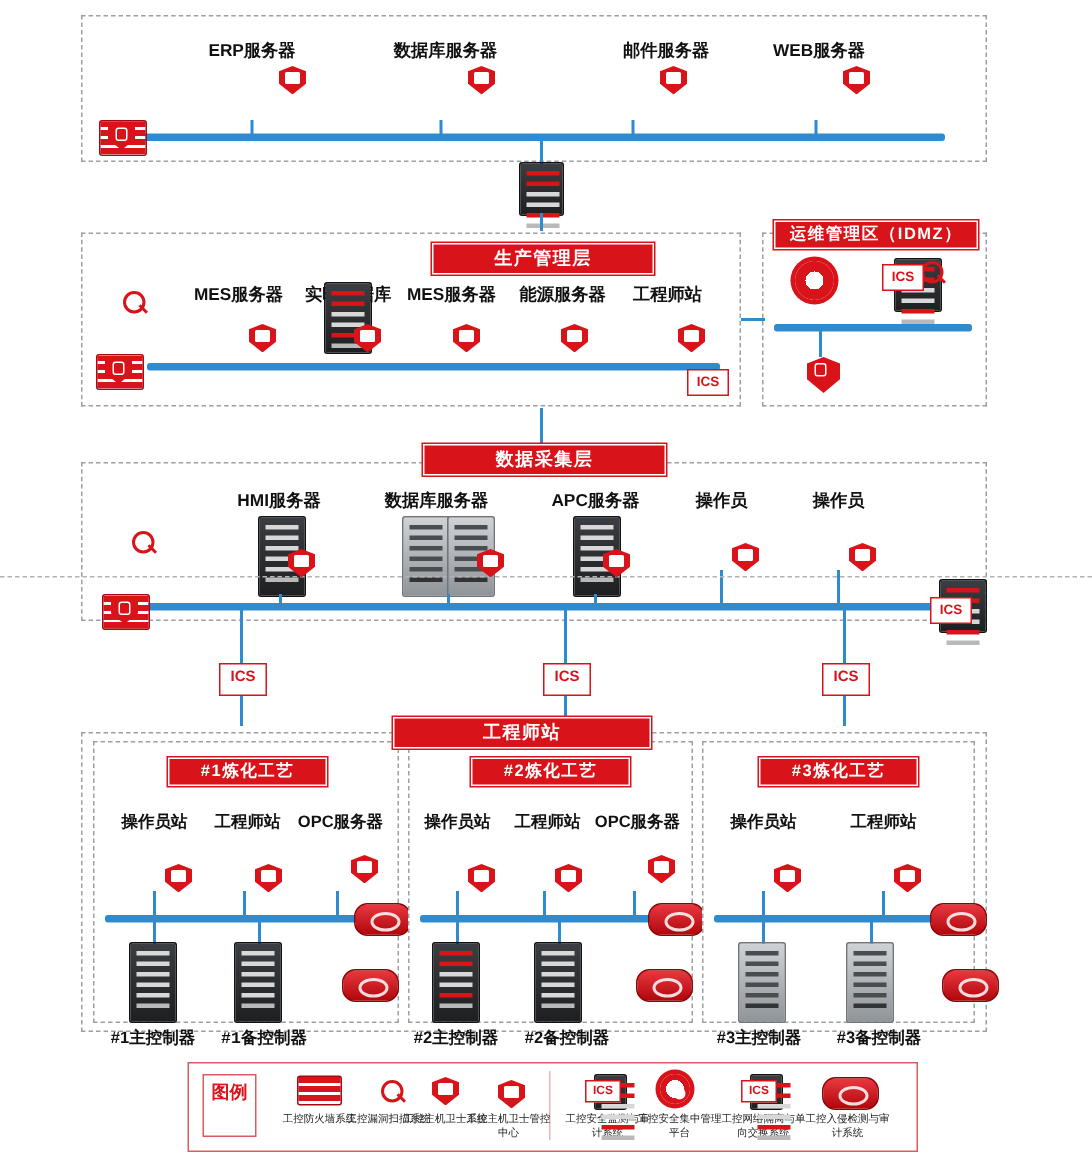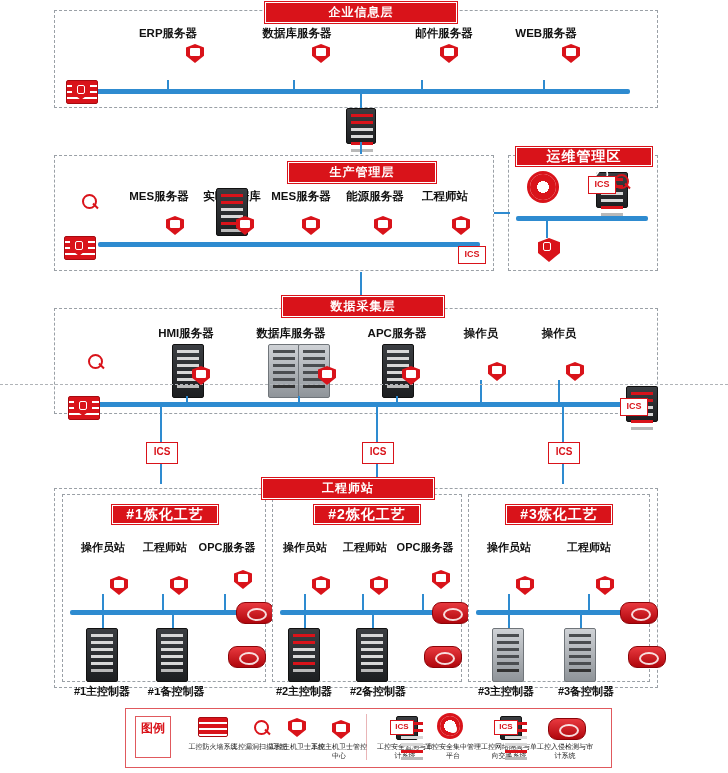--- a/index.html
+++ b/index.html
@@ -27,21 +27,21 @@
     font-size:12px;
     font-weight:bold;
     text-align:center;
     line-height:19px;
     height:19px;
     border:1px solid #fff;
     box-shadow:0 0 0 1px #d9131a;
     letter-spacing:1px;
     z-index:6;
   }
-  .band.small{font-size:14px;height:17px;line-height:17px;}
+  .band.small{font-size:11px;height:17px;line-height:17px;}
   .lbl{
     position:absolute;
     font-size:11.5px;
     font-weight:bold;
     color:#111;
     text-align:center;
     white-space:nowrap;
   }
   .lbl.sm{font-size:11px;}
   .bus{
@@ -163,21 +163,20 @@
   }
   .legend-ico{position:relative;height:24px;}
   .divider{position:absolute;width:0;border-left:1px solid #e9b5b7;}
 </style>
 </head>
 <body>
 
 <div class="canvas">
 
   <div class="zone" style="left:54px;top:10px;width:604px;height:98px;"></div>
-  <div class="band" style="left:265px;top:2px;width:190px;">企业信息层</div>
 
   <div class="lbl" style="left:128px;top:26px;width:80px;">ERP服务器</div>
   <div class="lbl" style="left:248px;top:26px;width:98px;">数据库服务器</div>
   <div class="lbl" style="left:398px;top:26px;width:92px;">邮件服务器</div>
   <div class="lbl" style="left:502px;top:26px;width:88px;">WEB服务器</div>
 
   <div class="server" style="left:146px;top:48px;"></div>
   <div class="shield win" style="left:186px;top:44px;"></div>
   <div class="server" style="left:272px;top:48px;"></div>
   <div class="shield win" style="left:312px;top:44px;"></div>

